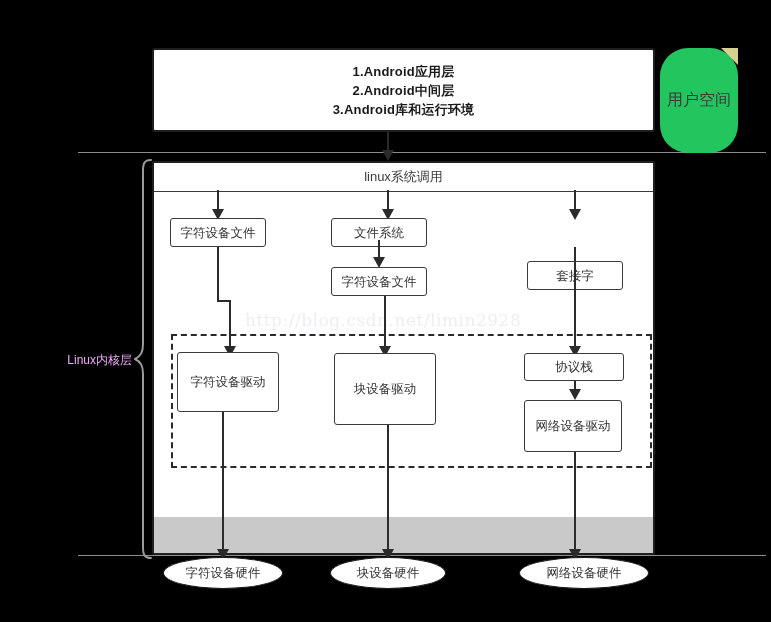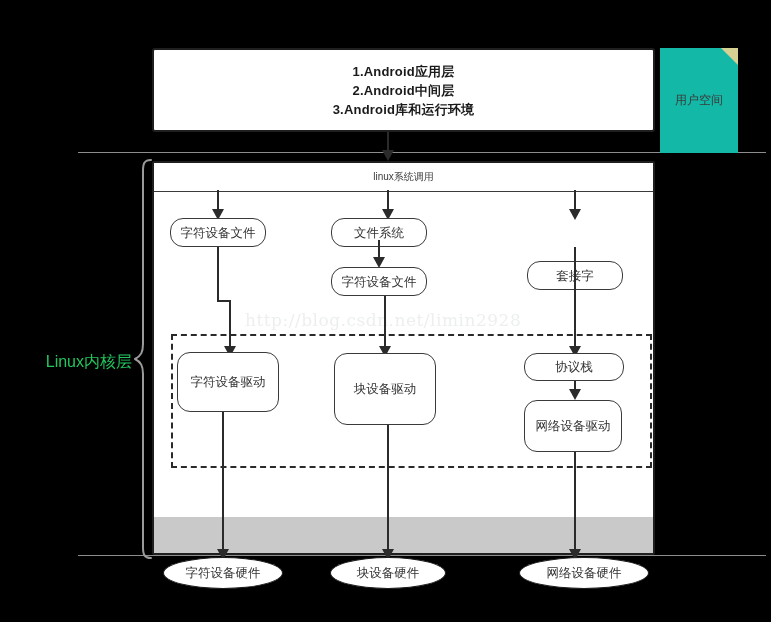--- a/index.html
+++ b/index.html
@@ -48,53 +48,54 @@
 
   
   .syscall-bar {
     position: absolute;
     left: 0; right: 0; top: 0;
     height: 28px;
     border-bottom: 1px solid #3a3a3a;
     display: flex;
     align-items: center;
     justify-content: center;
-    font-size: 10px;
+    font-size: 13px;
     color: #3c3c3c;
   }
 
   
   .node {
     background: #ffffff;
     border: 1.6px solid #3a3a3a;
-    border-radius: 13px;
+    border-radius: 3px;
     display: flex;
     align-items: center;
     justify-content: center;
     text-align: center;
     font-size: 12.5px;
     color: #333333;
     line-height: 16px;
     padding: 0 4px;
   }
 
   
   .dashed-group {
     border: 2.2px dashed #2a2a2a;
     background: transparent;
   }
 
   
   .note {
-    background: #14b8a6;
-    font-size: 12px;
+    background: #22c55e;
+    font-size: 16px;
     color: #3a3a3a;
     display: flex;
     align-items: center;
     justify-content: center;
+    border-radius: 28px;
   }
   .note .fold {
     position: absolute;
     top: 0; right: 0;
     width: 0; height: 0;
     border-left: 17px solid transparent;
     border-top: 17px solid #d6d092;
   }
 
   
@@ -126,22 +127,22 @@
   .watermark {
     font-family: "DejaVu Serif", "Liberation Serif", serif;
     font-size: 17px;
     color: #eceff0;
     white-space: nowrap;
     letter-spacing: .5px;
   }
 
   
   .brace-label {
-    font-size: 16px;
-    color: #22c55e;
+    font-size: 12px;
+    color: #f0abfc;
     white-space: nowrap;
     text-align: right;
   }
   .brace svg { display: block; }
 </style>
 </head>
 <body>
 
 <div id="canvas">
 

